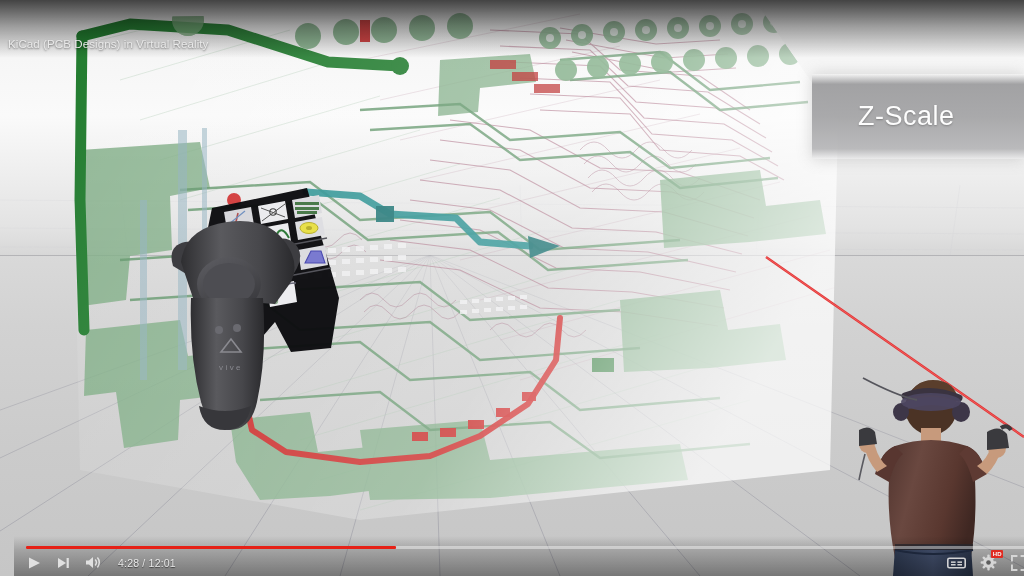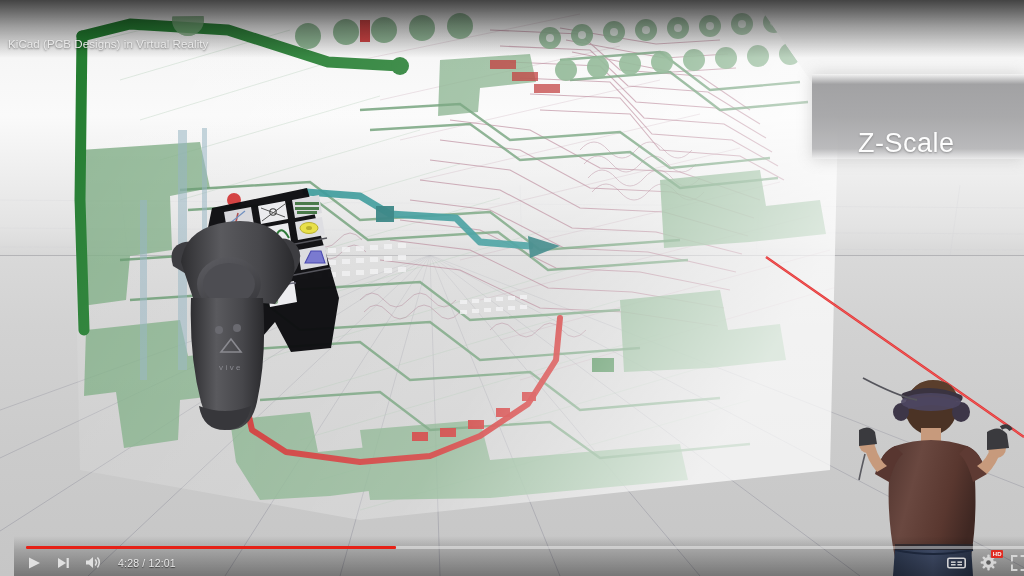--- a/index.html
+++ b/index.html
@@ -63,21 +63,21 @@
     position: absolute;
     left: 812px; top: 74px;
     width: 212px; height: 85px;
     background: linear-gradient(to bottom,
         rgba(236,236,236,.30) 0%,
         rgba(150,150,152,.88) 12%,
         rgba(162,162,164,.92) 50%,
         rgba(176,176,178,.85) 88%,
         rgba(222,222,224,.35) 100%);
     display: flex;
-    align-items: flex-end;
+    align-items: center;
     box-shadow: 0 0 14px rgba(120,120,120,.30);
   }
   .zscale-label {
     color: #fdfdfd;
     font-size: 27px;
     font-weight: 400;
     letter-spacing: .5px;
     margin-left: 46px;
     text-shadow: 0 1px 2px rgba(60,60,60,.4);
   }

